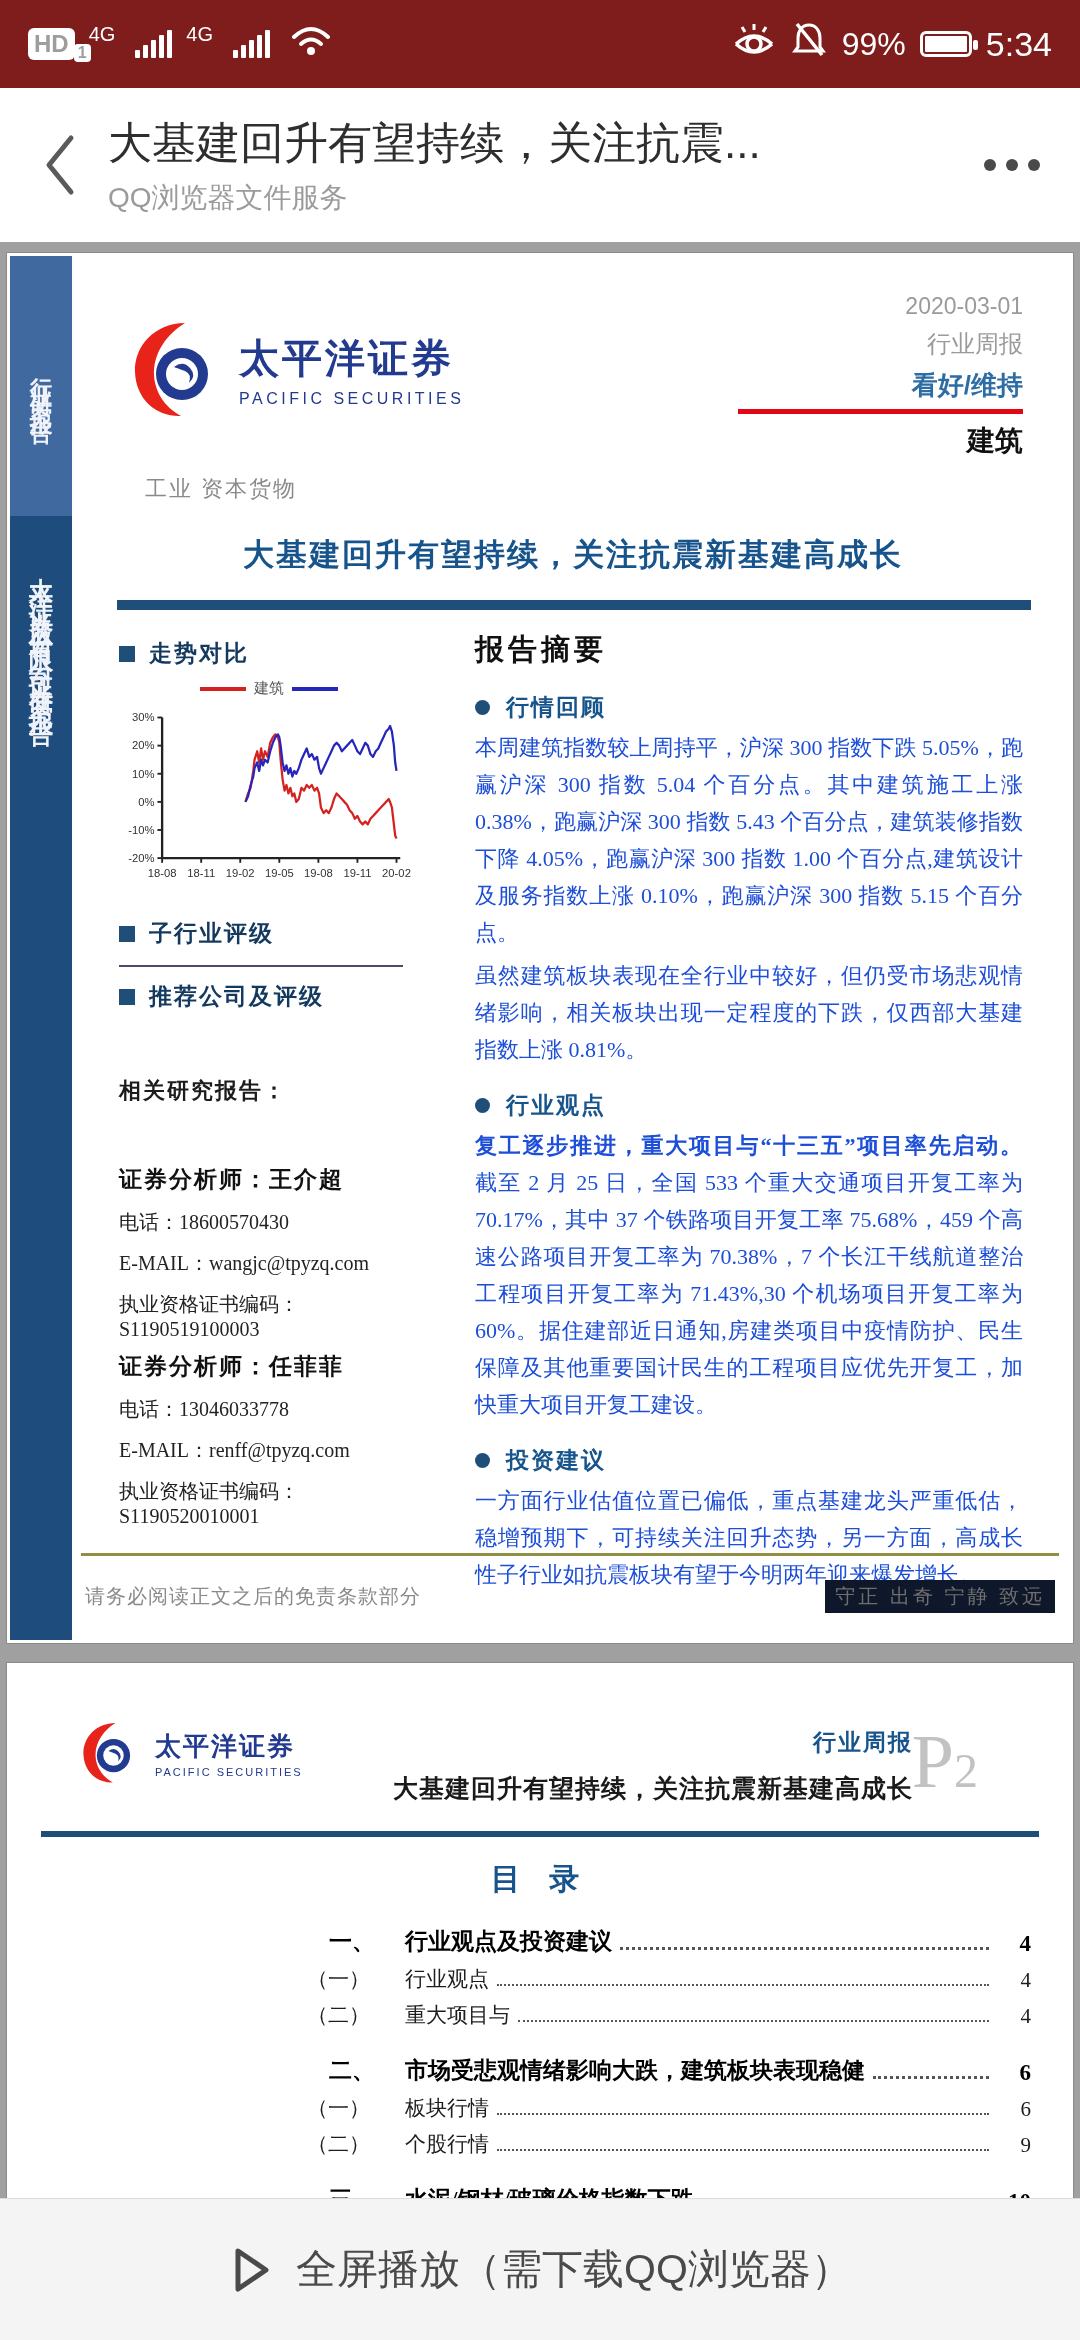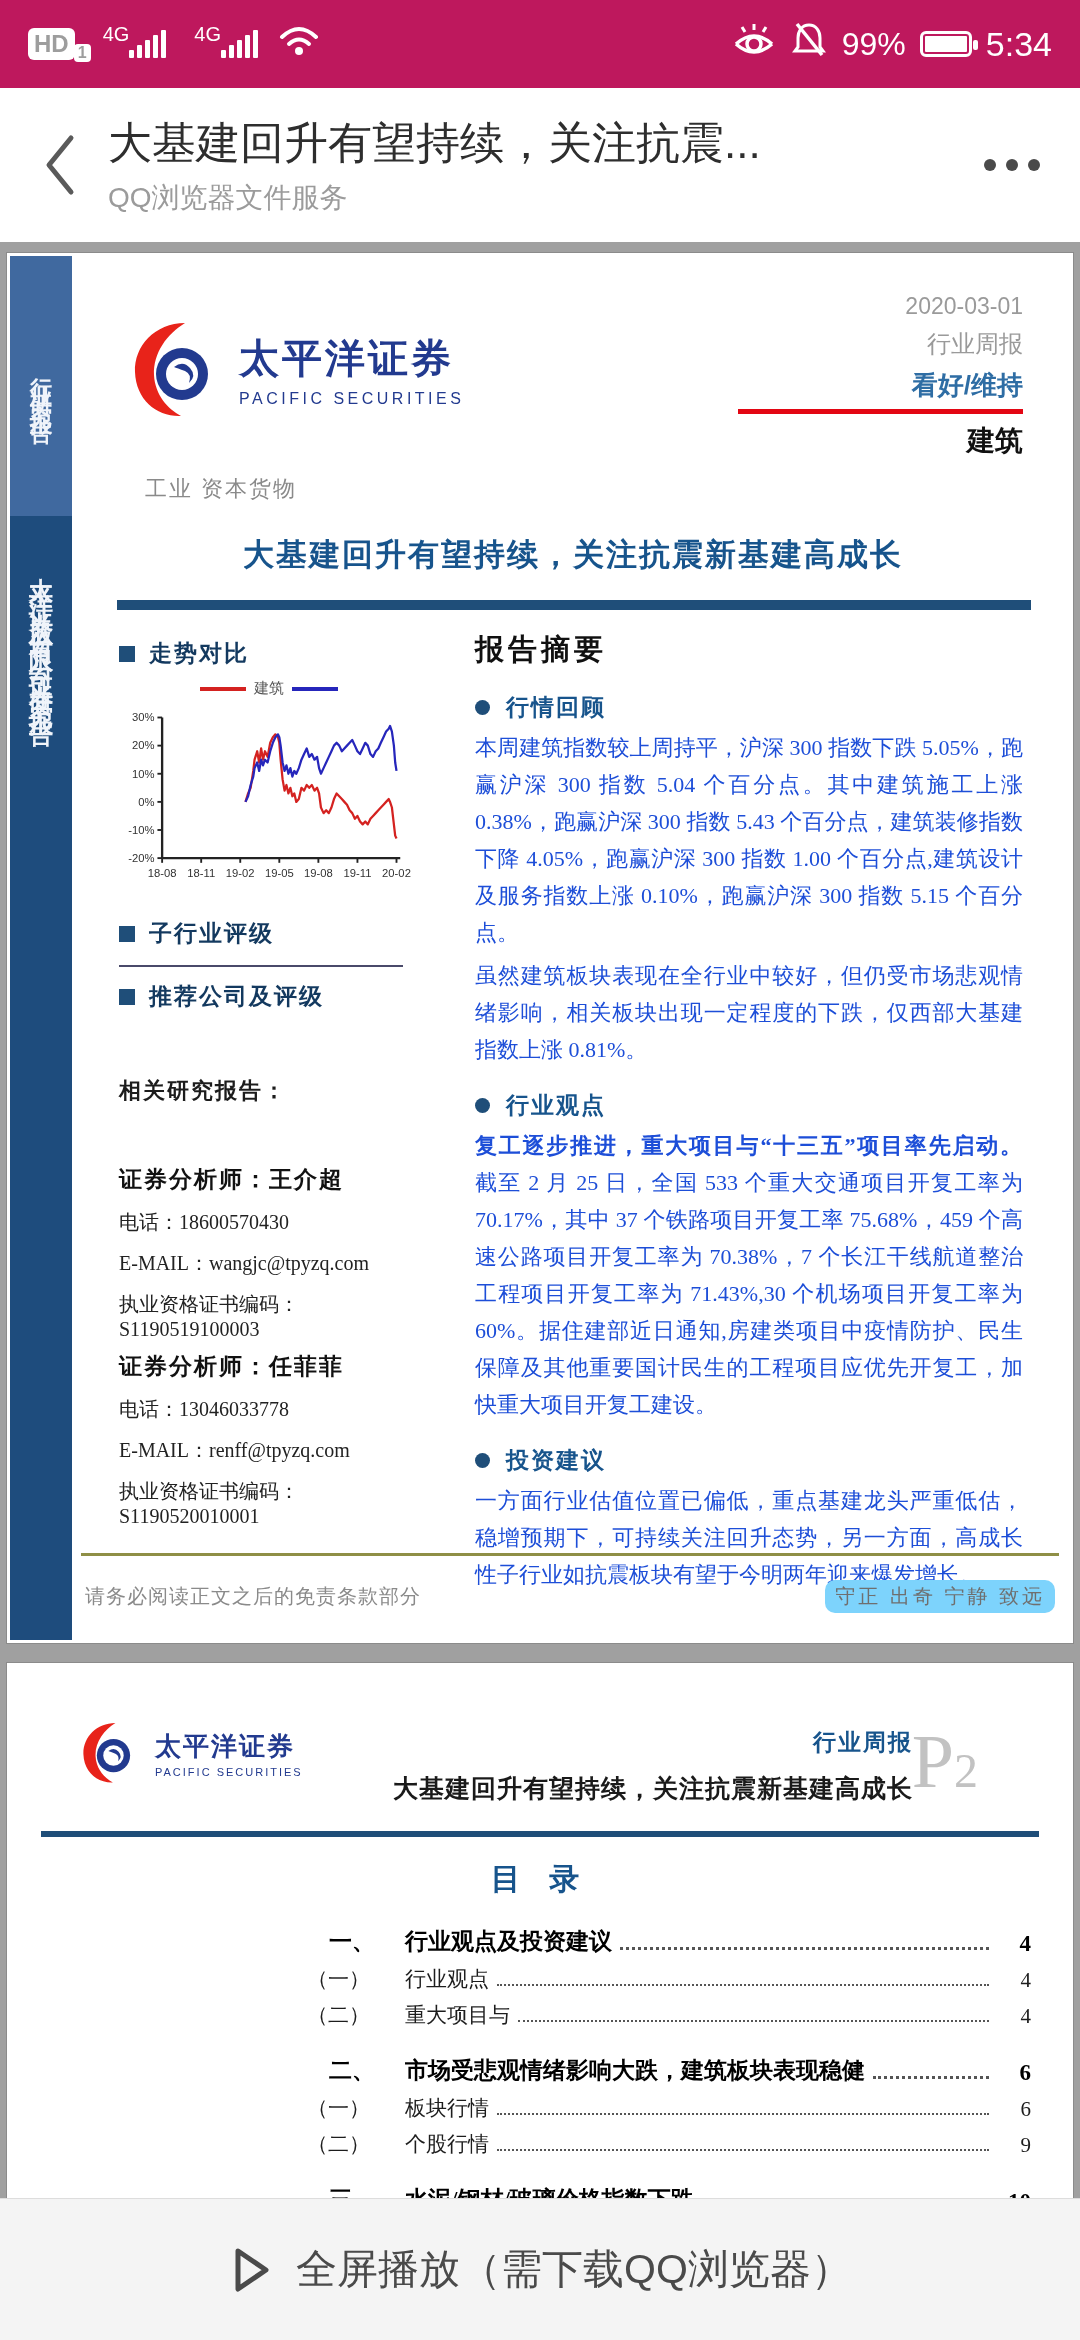--- a/index.html
+++ b/index.html
@@ -2,29 +2,29 @@
 <html><head>
 <meta charset="utf-8">
 <style>
   * { margin:0; padding:0; box-sizing:border-box; }
   html,body { width:1080px; }
   body {
     height:2340px; background:#a0a0a0; position:relative;
     font-family:"Liberation Sans","DejaVu Sans",sans-serif; overflow:hidden;
   }
   
-  .status-bar { height:88px; background:#be185d; color:#fff; display:flex; align-items:center;
+  .status-bar { height:88px; background:#7f1d1d; color:#fff; display:flex; align-items:center;
     padding:0 28px; font-size:33px; }
   .sb-left, .sb-right { display:flex; align-items:center; gap:14px; }
   .sb-right { margin-left:auto; }
   .hd-badge { background:#fff; color:#9d9d9d; font-weight:bold; font-size:24px; border-radius:6px;
     padding:2px 6px; position:relative; }
   .hd-sub { position:absolute; right:-16px; bottom:-2px; background:#fff; color:#9d9d9d;
     font-size:16px; border-radius:4px; padding:0 4px; }
-  .net { display:flex; align-items:flex-end; gap:0; margin-left:14px; }
+  .net { display:flex; align-items:flex-end; gap:20px; }
   .net-label { font-size:20px; line-height:20px; transform:translateY(-14px); }
   .bars { display:flex; align-items:flex-end; gap:3px; }
   .bars i { display:block; width:5px; background:#fff; border-radius:1px; }
   .wifi { margin-left:6px; }
   .pct { font-size:32px; }
   .battery { width:52px; height:26px; border:3px solid #fff; border-radius:6px; background:#fff;
     position:relative; background-clip:content-box; padding:2px; }
   .battery:after { content:""; position:absolute; right:-9px; top:6px; width:5px; height:10px;
     background:#fff; border-radius:2px; }
   .time { font-size:34px; }
@@ -83,21 +83,21 @@
   .sec-head { display:flex; align-items:center; gap:16px; margin-top:22px; }
   .dot { width:15px; height:15px; border-radius:50%; background:#1f4e79; flex-shrink:0; }
   .sec-title { font-size:23px; font-weight:bold; color:#17548c; letter-spacing:2px; }
   .sum-p { font-size:22px; line-height:37px; color:#1d4ed8; text-align:justify; margin-top:6px;
     font-family:Liberation Serif, serif; }
   .sum-p b { letter-spacing:1px; }
   .p1-footer { position:absolute; left:8px; right:14px; bottom:30px; }
   .olive-rule { height:3px; background:#8f8f46; }
   .footer-row { display:flex; justify-content:space-between; align-items:center; margin-top:24px; padding:0 4px; }
   .disclaimer { font-size:20px; color:#8a8a8a; letter-spacing:1px; }
-  .motto { font-size:20px; color:#6f6f6f; background:#7dd3fc; padding:3px 10px; letter-spacing:3px;border-radius:10px; }
+  .motto { font-size:20px; color:#6f6f6f; background:#0f172a; padding:3px 10px; letter-spacing:3px; }
   
   .p2-head { display:flex; align-items:flex-start; padding:58px 40px 0 70px; position:relative; }
   .logo.small svg { width:64px; height:64px; }
   .logo.small .logo-cn { font-size:26px; letter-spacing:2px; }
   .logo.small .logo-en { font-size:11px; letter-spacing:2px; margin-top:2px; }
   .p2-right { margin-left:auto; text-align:right; padding-right:120px; padding-top:6px; }
   .p2-type { font-size:23px; font-weight:bold; color:#17548c; letter-spacing:2px; }
   .p2-title { font-size:25px; font-weight:bold; color:#1a1a1a; margin-top:14px; letter-spacing:1px; }
   .p2-badge { position:absolute; right:95px; top:55px; color:#c2c2c2;
     font-family:"Liberation Serif","DejaVu Serif",serif; }

